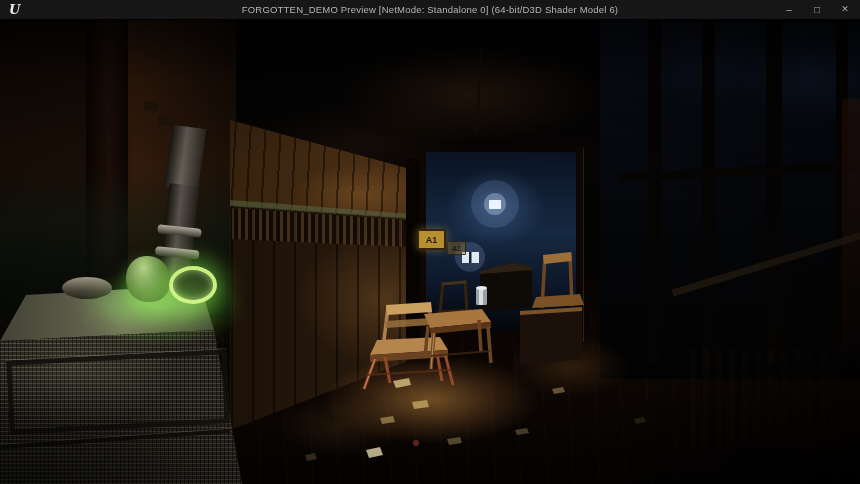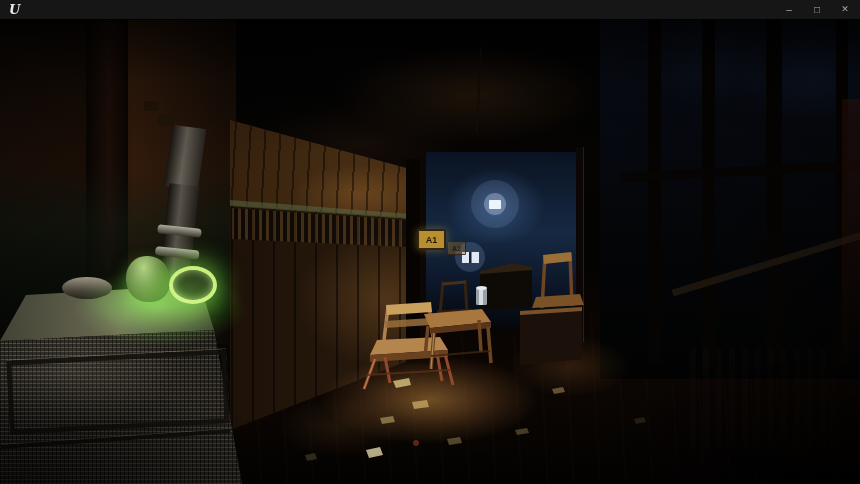--- a/index.html
+++ b/index.html
@@ -166,20 +166,21 @@
       radial-gradient(ellipse 40% 35% at 2% 100%,rgba(0,0,0,.6),transparent 70%),
       radial-gradient(ellipse 45% 45% at 100% 100%,rgba(0,0,0,.72),transparent 75%);}
 </style>
 </head>
 <body>
 
 <div class="app">
 
   <div class="titlebar">
     <span class="tb-logo">U</span>
+    <span class="tb-title">FORGOTTEN_DEMO Preview [NetMode: Standalone 0]  (64-bit/D3D Shader Model 6)</span>
     <span class="tb-controls">
       <span class="tb-btn">–</span>
       <span class="tb-btn">□</span>
       <span class="tb-btn close">✕</span>
     </span>
   </div>
 
   <div class="viewport">
 
     <div class="L floor"></div>

